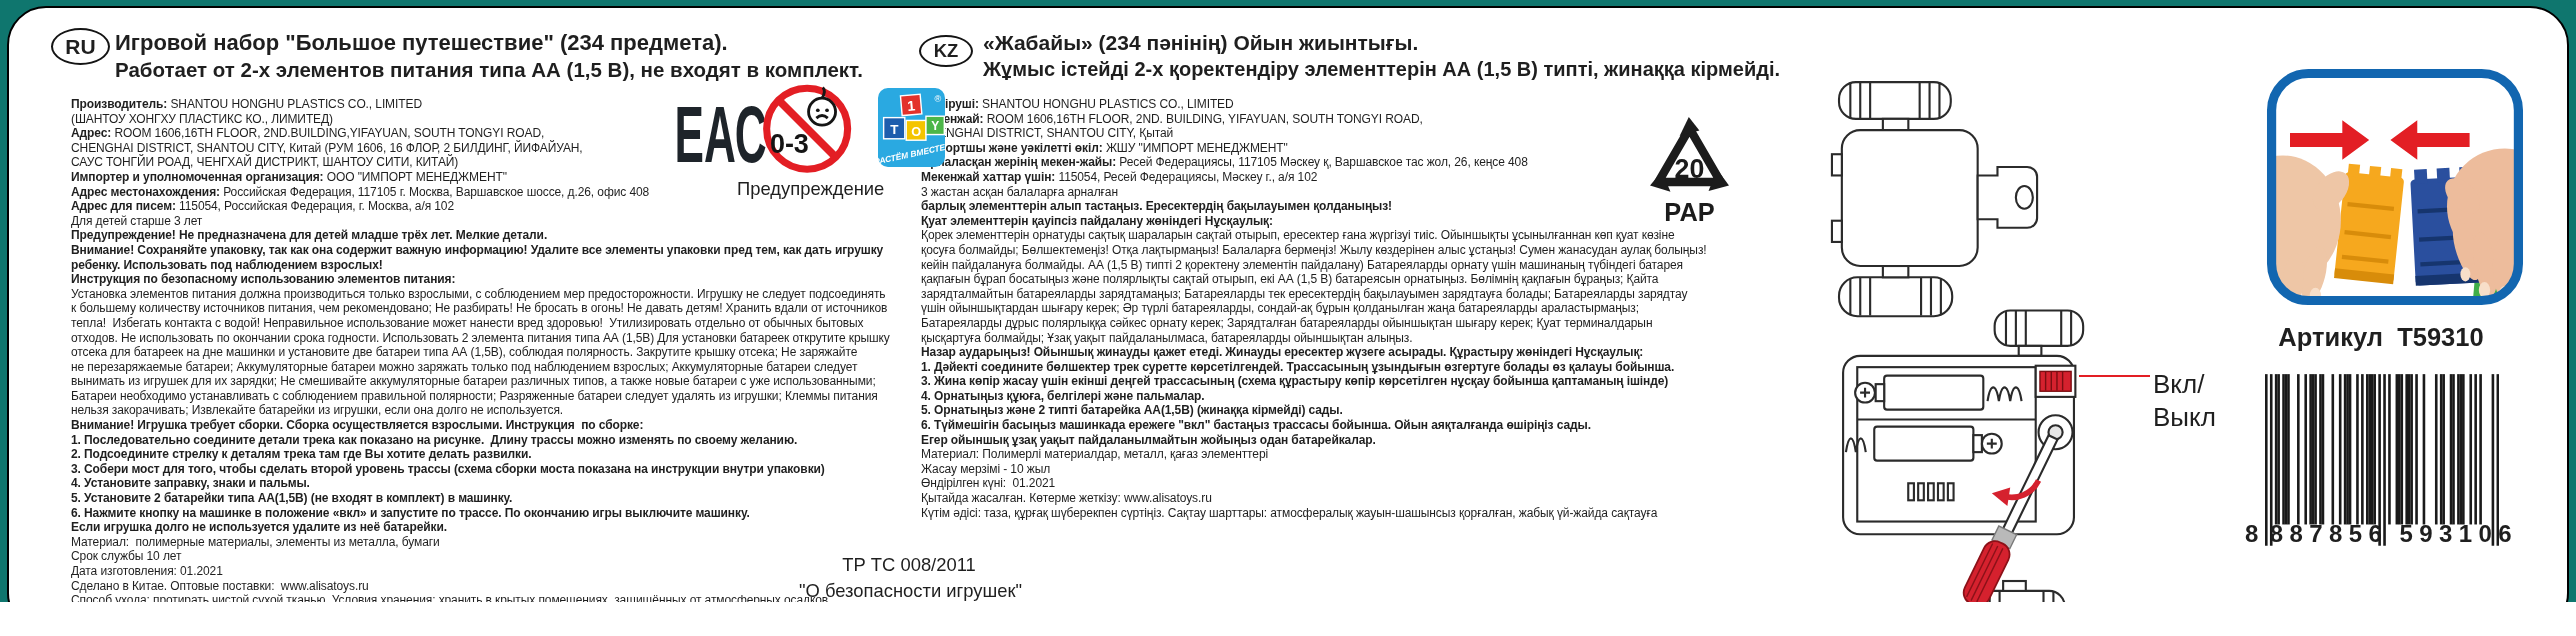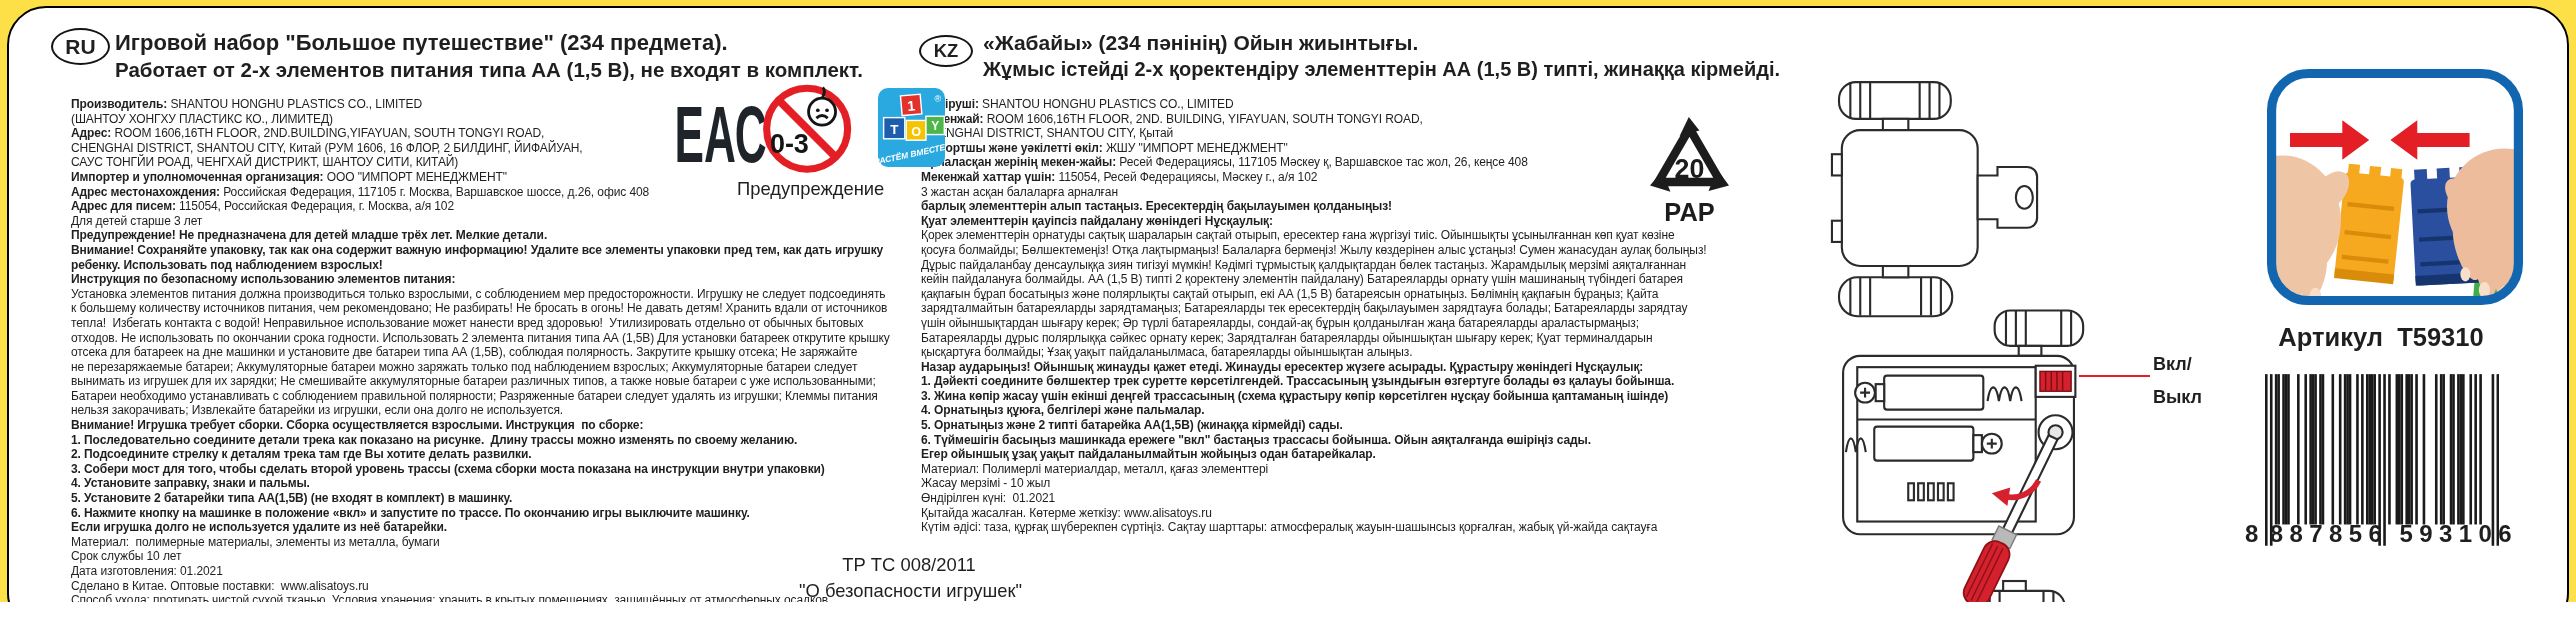--- a/index.html
+++ b/index.html
@@ -1,37 +1,37 @@
 <!DOCTYPE html>
 <html style="font-size:11.3px"><head>
 <meta charset="utf-8">
 <style>
   html,body{margin:0;padding:0;background:#fff;}
-  #stage{position:relative;width:2576px;height:602px;background:#fde047;overflow:hidden;
+  #stage{position:relative;width:2576px;height:602px;background:#0f766e;overflow:hidden;
          font-family:"Liberation Sans",sans-serif;color:#1f1f1f;}
   #frame{position:absolute;left:7px;top:5.7px;width:2558px;height:622px;border:2.1px solid #000;
          border-radius:39px;background:#fff;}
   .abs{position:absolute;}
   .badge{border:2.5px solid #141414;border-radius:50%;text-align:center;font-weight:bold;}
   #ru-badge{left:51px;top:28px;width:55px;height:33px;font-size:21px;line-height:33px;}
   #kz-badge{left:919px;top:35px;width:50px;height:28px;font-size:18.4px;line-height:28px;}
   .title{font-weight:bold;font-size:22px;white-space:pre;}
   .subtitle{font-weight:bold;font-size:20.5px;white-space:pre;}
   #ru-title{left:115px;top:30px;}
   #ru-subtitle{left:115px;top:58px;}
   #kz-title{left:983px;top:31px;font-size:21px;}
   #kz-subtitle{left:983px;top:58px;font-size:20px;}
   .col{font-size:12px;line-height:14.6px;letter-spacing:-0.1px;}
   #ru-lines{left:71px;top:97px;width:885px;}
   #kz-lines{left:921px;top:97px;width:949px;}
   .tline{white-space:pre;height:14.6px;}
   .tline .bd{font-weight:bold;}
   #cert-block{left:799px;top:552px;width:220px;text-align:center;font-size:18.4px;line-height:25.5px;white-space:pre;}
   #age-caption{left:737px;top:178px;width:142px;text-align:center;font-size:18.4px;}
-  #onoff{left:2153px;top:348px;font-size:18px;line-height:33px;font-weight:bold;}
+  #onoff{left:2153px;top:368px;font-size:26px;line-height:33px;font-weight:normal;}
   #onoff-line{left:2079px;top:375px;width:71px;height:2.1px;background:#e31e24;}
   #artikul{left:2259px;top:323px;width:244px;text-align:center;font-size:25.5px;font-weight:bold;white-space:pre;}
   #barcode{left:2265px;top:374px;width:234px;height:202px;}
   #barcode-digits{position:absolute;left:-20px;top:146px;width:273px;display:flex;
                   justify-content:space-between;font-size:24px;font-weight:bold;}
   #barcode-digits .grp{letter-spacing:6.4px;}
   svg{display:block;}
 </style>
 </head>
 <body>
@@ -89,21 +89,20 @@
       <div class="tline"><span class="bd">Мекенжай: </span><span>ROOM 1606,16TH FLOOR, 2ND. BUILDING, YIFAYUAN, SOUTH TONGYI ROAD,</span></div>
       <div class="tline"><span>CHENGHAI DISTRICT, SHANTOU CITY, Қытай</span></div>
       <div class="tline"><span class="bd">Импортшы және уәкілетті өкіл: </span><span>ЖШУ "ИМПОРТ МЕНЕДЖМЕНТ"</span></div>
       <div class="tline"><span class="bd">Орналасқан жерінің мекен-жайы: </span><span>Ресей Федерациясы, 117105 Мәскеу қ, Варшавское тас жол, 26, кеңсе 408</span></div>
       <div class="tline"><span class="bd">Мекенжай хаттар үшін: </span><span>115054, Ресей Федерациясы, Мәскеу г., а/я 102</span></div>
       <div class="tline"><span>3 жастан асқан балаларға арналған</span></div>
       <div class="tline"><span class="bd">барлық элементтерін алып тастаңыз. Ересектердің бақылауымен қолданыңыз!</span></div>
       <div class="tline"><span class="bd">Қуат элементтерін қауіпсіз пайдалану жөніндегі Нұсқаулық:</span></div>
       <div class="tline"><span>Қорек элементтерін орнатуды сақтық шараларын сақтай отырып, ересектер ғана жүргізуі тиіс. Ойыншықты ұсынылғаннан көп қуат көзіне</span></div>
       <div class="tline"><span>қосуға болмайды; Бөлшектемеңіз! Отқа лақтырмаңыз! Балаларға бермеңіз! Жылу көздерінен алыс ұстаңыз! Сумен жанасудан аулақ болыңыз!</span></div>
-      <div class="tline"><span>Дұрыс пайдаланбау денсаулыққа зиян тигізуі мүмкін! Кәдімгі тұрмыстық қалдықтардан бөлек тастаңыз. Жарамдылық мерзімі аяқталғаннан</span></div>
       <div class="tline"><span>кейін пайдалануға болмайды. АА (1,5 В) типті 2 қоректену элементін пайдалану) Батареяларды орнату үшін машинаның түбіндегі батарея</span></div>
       <div class="tline"><span>қақпағын бұрап босатыңыз және полярлықты сақтай отырып, екі АА (1,5 В) батареясын орнатыңыз. Бөлімнің қақпағын бұраңыз; Қайта</span></div>
       <div class="tline"><span>зарядталмайтын батареяларды зарядтамаңыз; Батареяларды тек ересектердің бақылауымен зарядтауға болады; Батареяларды зарядтау</span></div>
       <div class="tline"><span>үшін ойыншықтардан шығару керек; Әр түрлі батареяларды, сондай-ақ бұрын қолданылған жаңа батареяларды араластырмаңыз;</span></div>
       <div class="tline"><span>Батареяларды дұрыс полярлыққа сәйкес орнату керек; Зарядталған батареяларды ойыншықтан шығару керек; Қуат терминалдарын</span></div>
       <div class="tline"><span>қысқартуға болмайды; Ұзақ уақыт пайдаланылмаса, батареяларды ойыншықтан алыңыз.</span></div>
       <div class="tline"><span class="bd">Назар аударыңыз! Ойыншық жинауды қажет етеді. Жинауды ересектер жүзеге асырады. Құрастыру жөніндегі Нұсқаулық:</span></div>
       <div class="tline"><span class="bd">1. Дәйекті соедините бөлшектер трек суретте көрсетілгендей. Трассасының ұзындығын өзгертуге болады өз қалауы бойынша.</span></div>
       <div class="tline"><span class="bd">3. Жина көпір жасау үшін екінші деңгей трассасының (схема құрастыру көпір көрсетілген нұсқау бойынша қаптаманың ішінде)</span></div>
       <div class="tline"><span class="bd">4. Орнатыңыз құюға, белгілері және пальмалар.</span></div>

